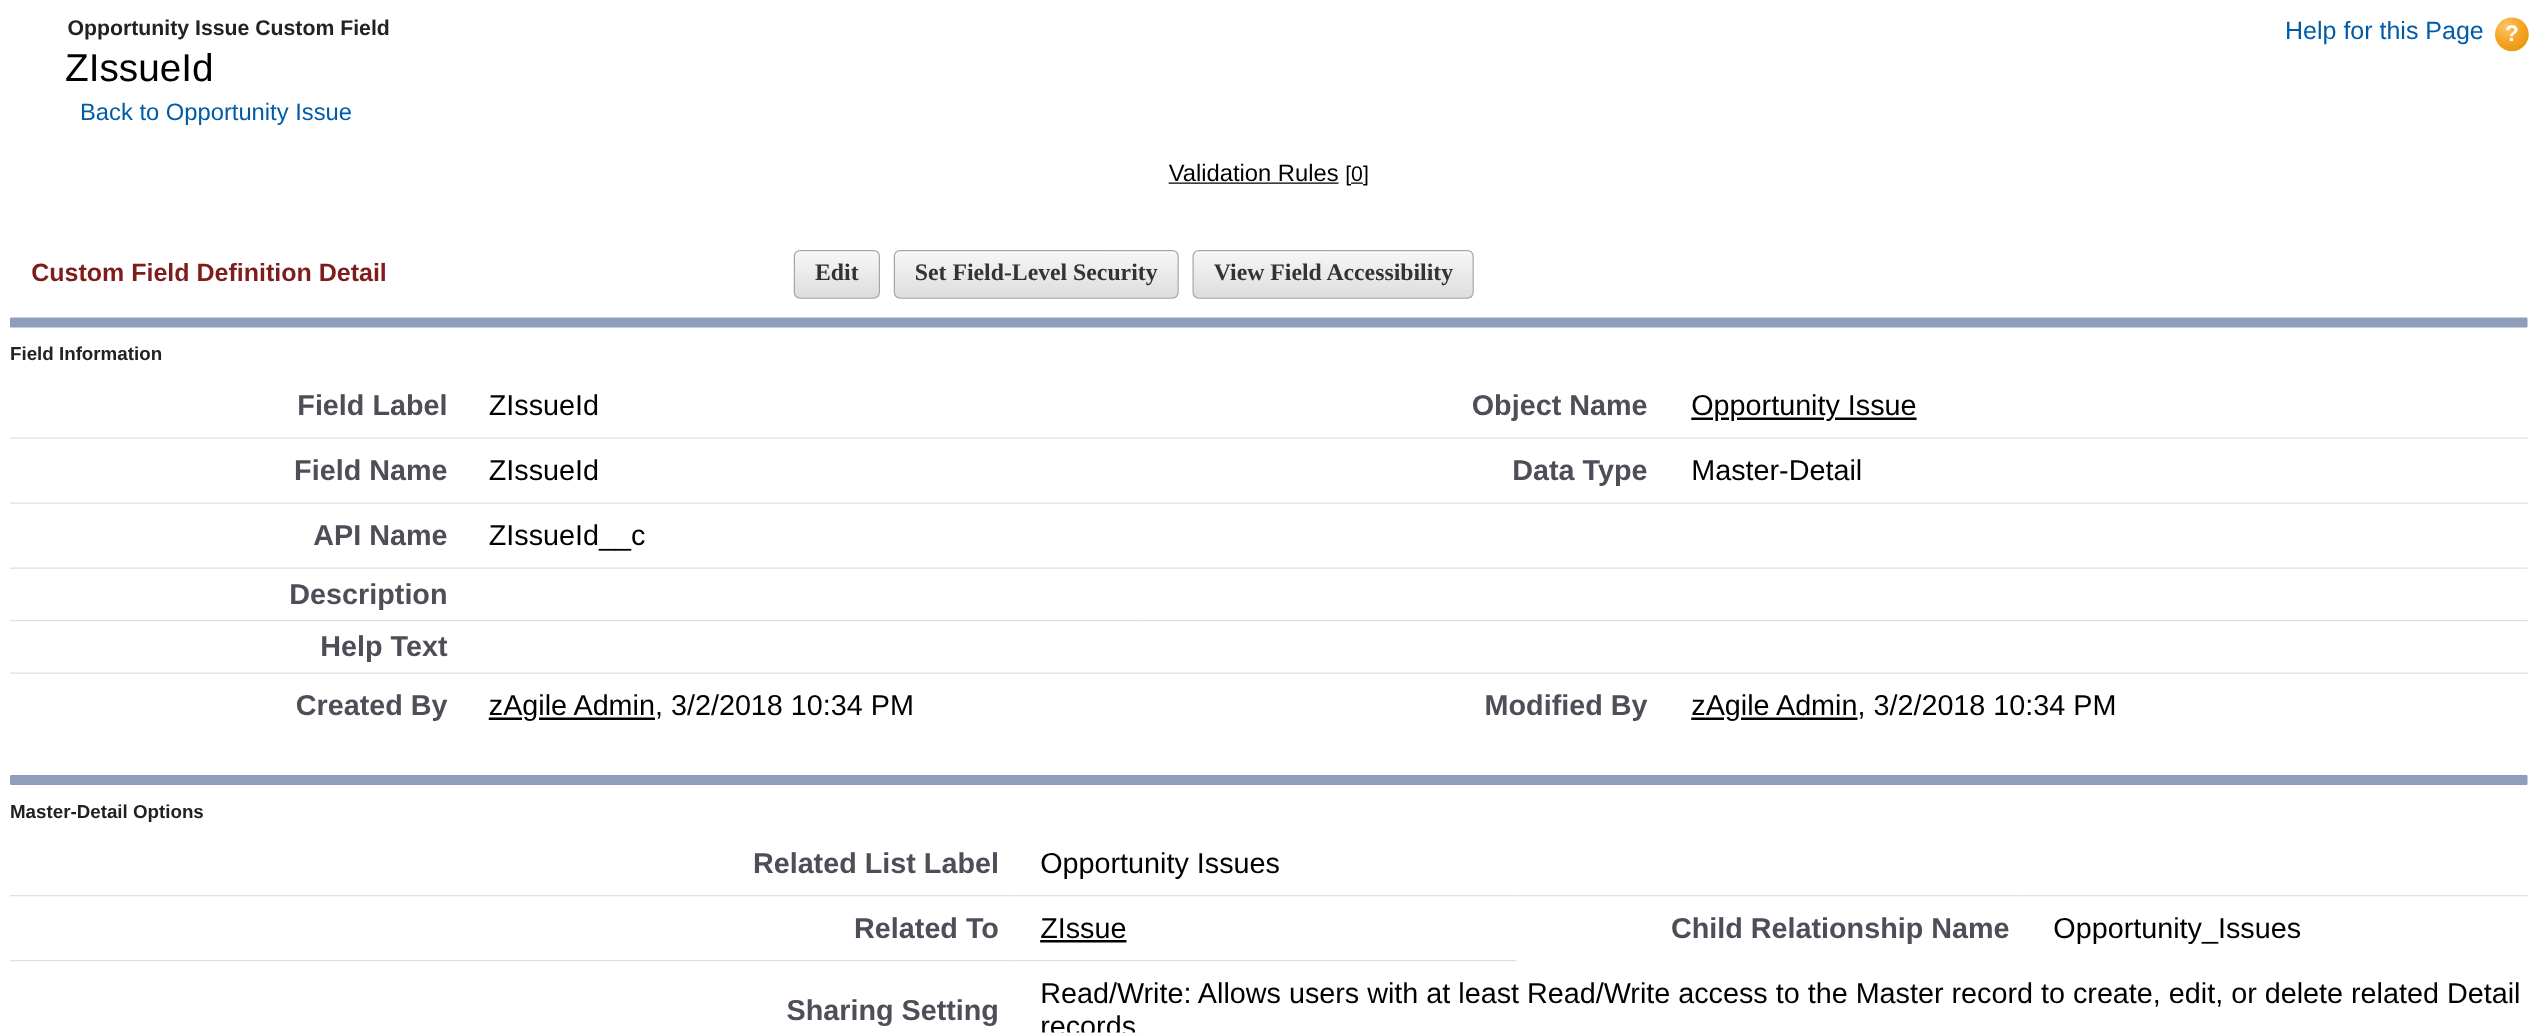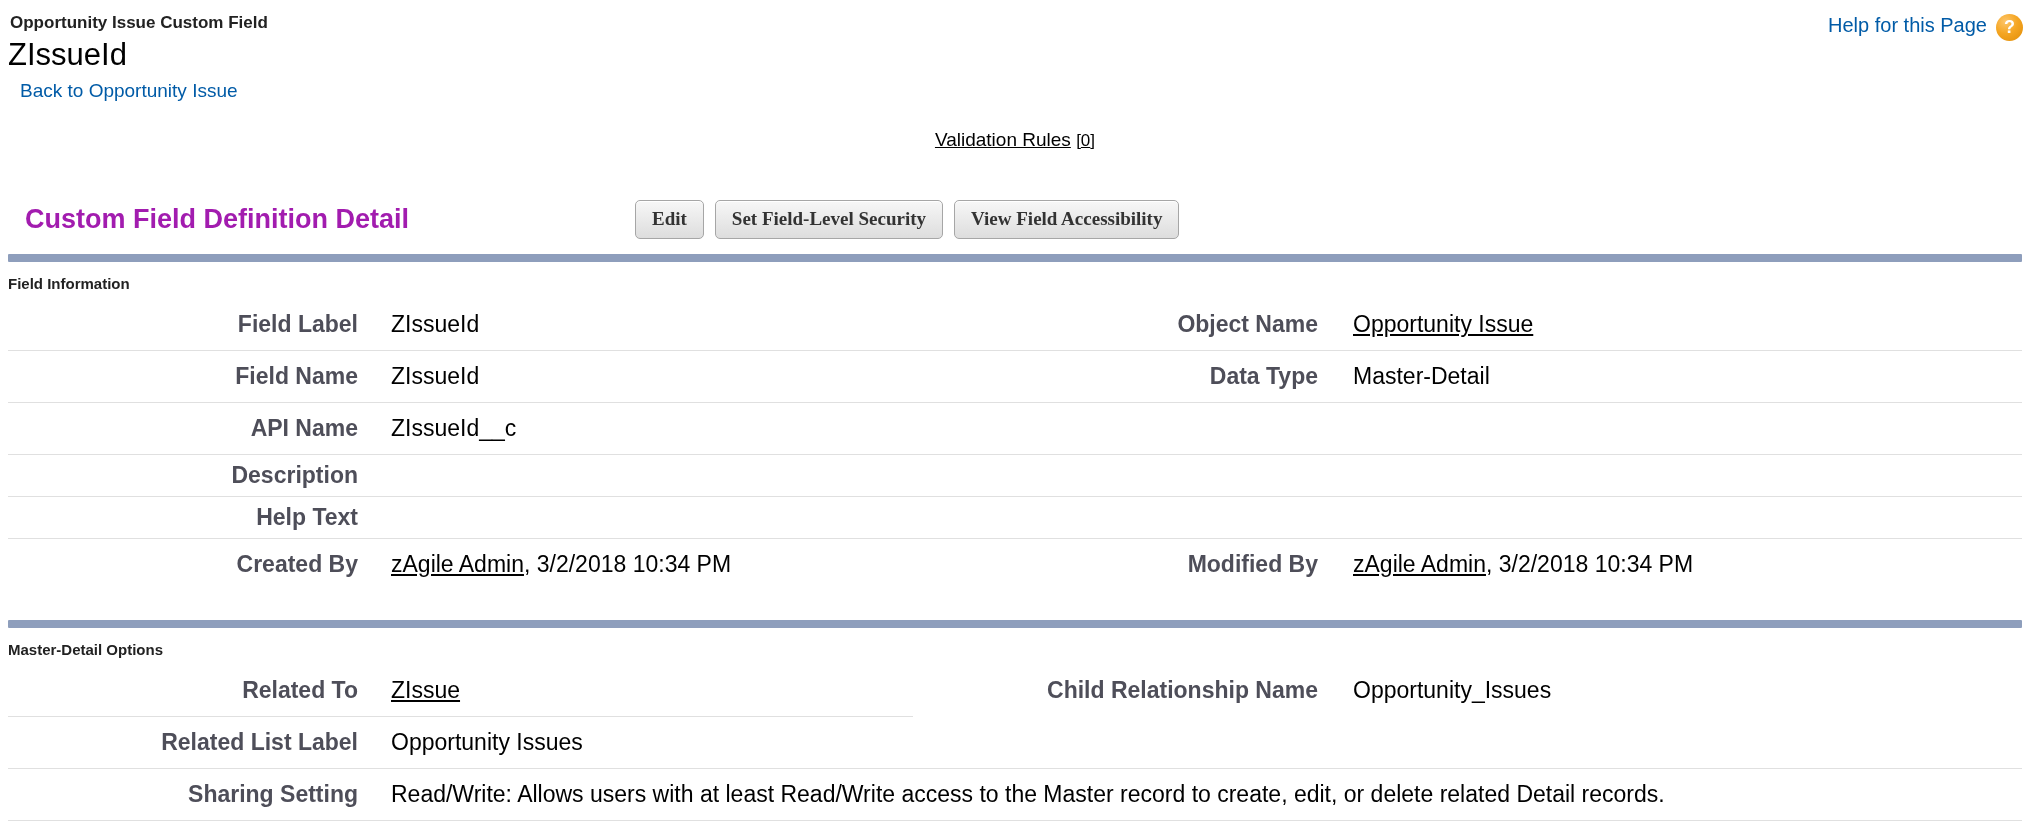--- a/index.html
+++ b/index.html
@@ -6,42 +6,42 @@
   html, body { margin: 0; padding: 0; }
   body {
     width: 2030px; height: 826px;
     background: #fff;
     font-family: "Liberation Sans", sans-serif;
     color: #000;
     overflow: hidden;
     position: relative;
   }
   
-  .top { position: relative; padding: 12px 16px 0 10px; }
+  .top { position: relative; padding: 12px 16px 0 10px; margin-left: 44px; }
   .obj-label { font-size: 17px; font-weight: bold; color: #222; line-height: 22px; }
   .page-title { font-size: 31px; font-weight: normal; color: #000; margin: 3px 0 7px -2px; line-height: 36px; }
   .back-link { font-size: 19px; color: var(--link-blue); text-decoration: none; margin-left: 10px; cursor: pointer; }
   .help { position: absolute; top: 14px; right: 7px; display: flex; gap: 9px; }
   .help a { font-size: 20px; color: var(--link-blue); text-decoration: none; cursor: pointer; }
   .help-icon {
     width: 27px; height: 27px; border-radius: 50%;
     background: radial-gradient(circle at 35% 28%, #fdc56a 0%, #f5a623 45%, #e08c07 100%);
     color: #fff; font-weight: bold; font-size: 18px;
     display: flex; align-items: center; justify-content: center;
     cursor: pointer; user-select: none;
   }
   
   .validation { text-align: center; margin-top: 27px; font-size: 19px; color: #000; }
   .validation a { color: #000; cursor: pointer; text-align: right; }
   a.vlink { text-decoration: underline; }
   .vcount { font-size: 17px; }
   .vcount a { text-decoration: underline; }
   
   .detail-header { display: flex; align-items: center; margin-top: 44px; height: 48px; }
-  .detail-title { font-size: 27px; font-weight: bold; color: #a21caf; margin: 0; padding-left: 25px; width: 635px; flex: 0 0 auto; }
+  .detail-title { font-size: 20px; font-weight: bold; color: #7f1d1d; margin: 0; padding-left: 25px; width: 635px; flex: 0 0 auto; }
   .btns { display: flex; gap: 11px; }
   .btns button {
     font-family: Liberation Serif, serif;
     font-size: 19px; font-weight: bold; color: #333;
     padding: 7px 16px 8px; border: 1px solid #a6a6a6; border-radius: 5px;
     background: linear-gradient(#f7f7f7, #dddddd);
     box-shadow: inset 0 1px 0 #ffffff;
     cursor: pointer; line-height: 22px;
   }
   
@@ -135,28 +135,28 @@
     </tr>
   </tbody>
     </table>
 
   <div class="bar bar2"></div>
 
   <h3 class="sec-title">Master-Detail Options</h3>
   <table class="detail">
     <tbody>
         <tr>
+      <td class="lbl bb">Related List Label</td>
+      <td class="val bb" colspan="3">Opportunity Issues</td>
+    </tr>
+    <tr>
       <td class="lbl bb">Related To</td>
       <td class="val bb"><a class="datalink" href="#">ZIssue</a></td>
       <td class="lbl2">Child Relationship Name</td>
       <td class="val2">Opportunity_Issues</td>
-    </tr>
-    <tr>
-      <td class="lbl bb">Related List Label</td>
-      <td class="val bb" colspan="3">Opportunity Issues</td>
     </tr>
     <tr>
       <td class="lbl bb">Sharing Setting</td>
       <td class="val bb" colspan="3">Read/Write: Allows users with at least Read/Write access to the Master record to create, edit, or delete related Detail records.</td>
     </tr>
     <tr>
       <td class="lbl">Reparentable Master Detail</td>
       <td class="val" colspan="3"><span class="checkbox-disabled"></span></td>
     </tr>
   </tbody>

